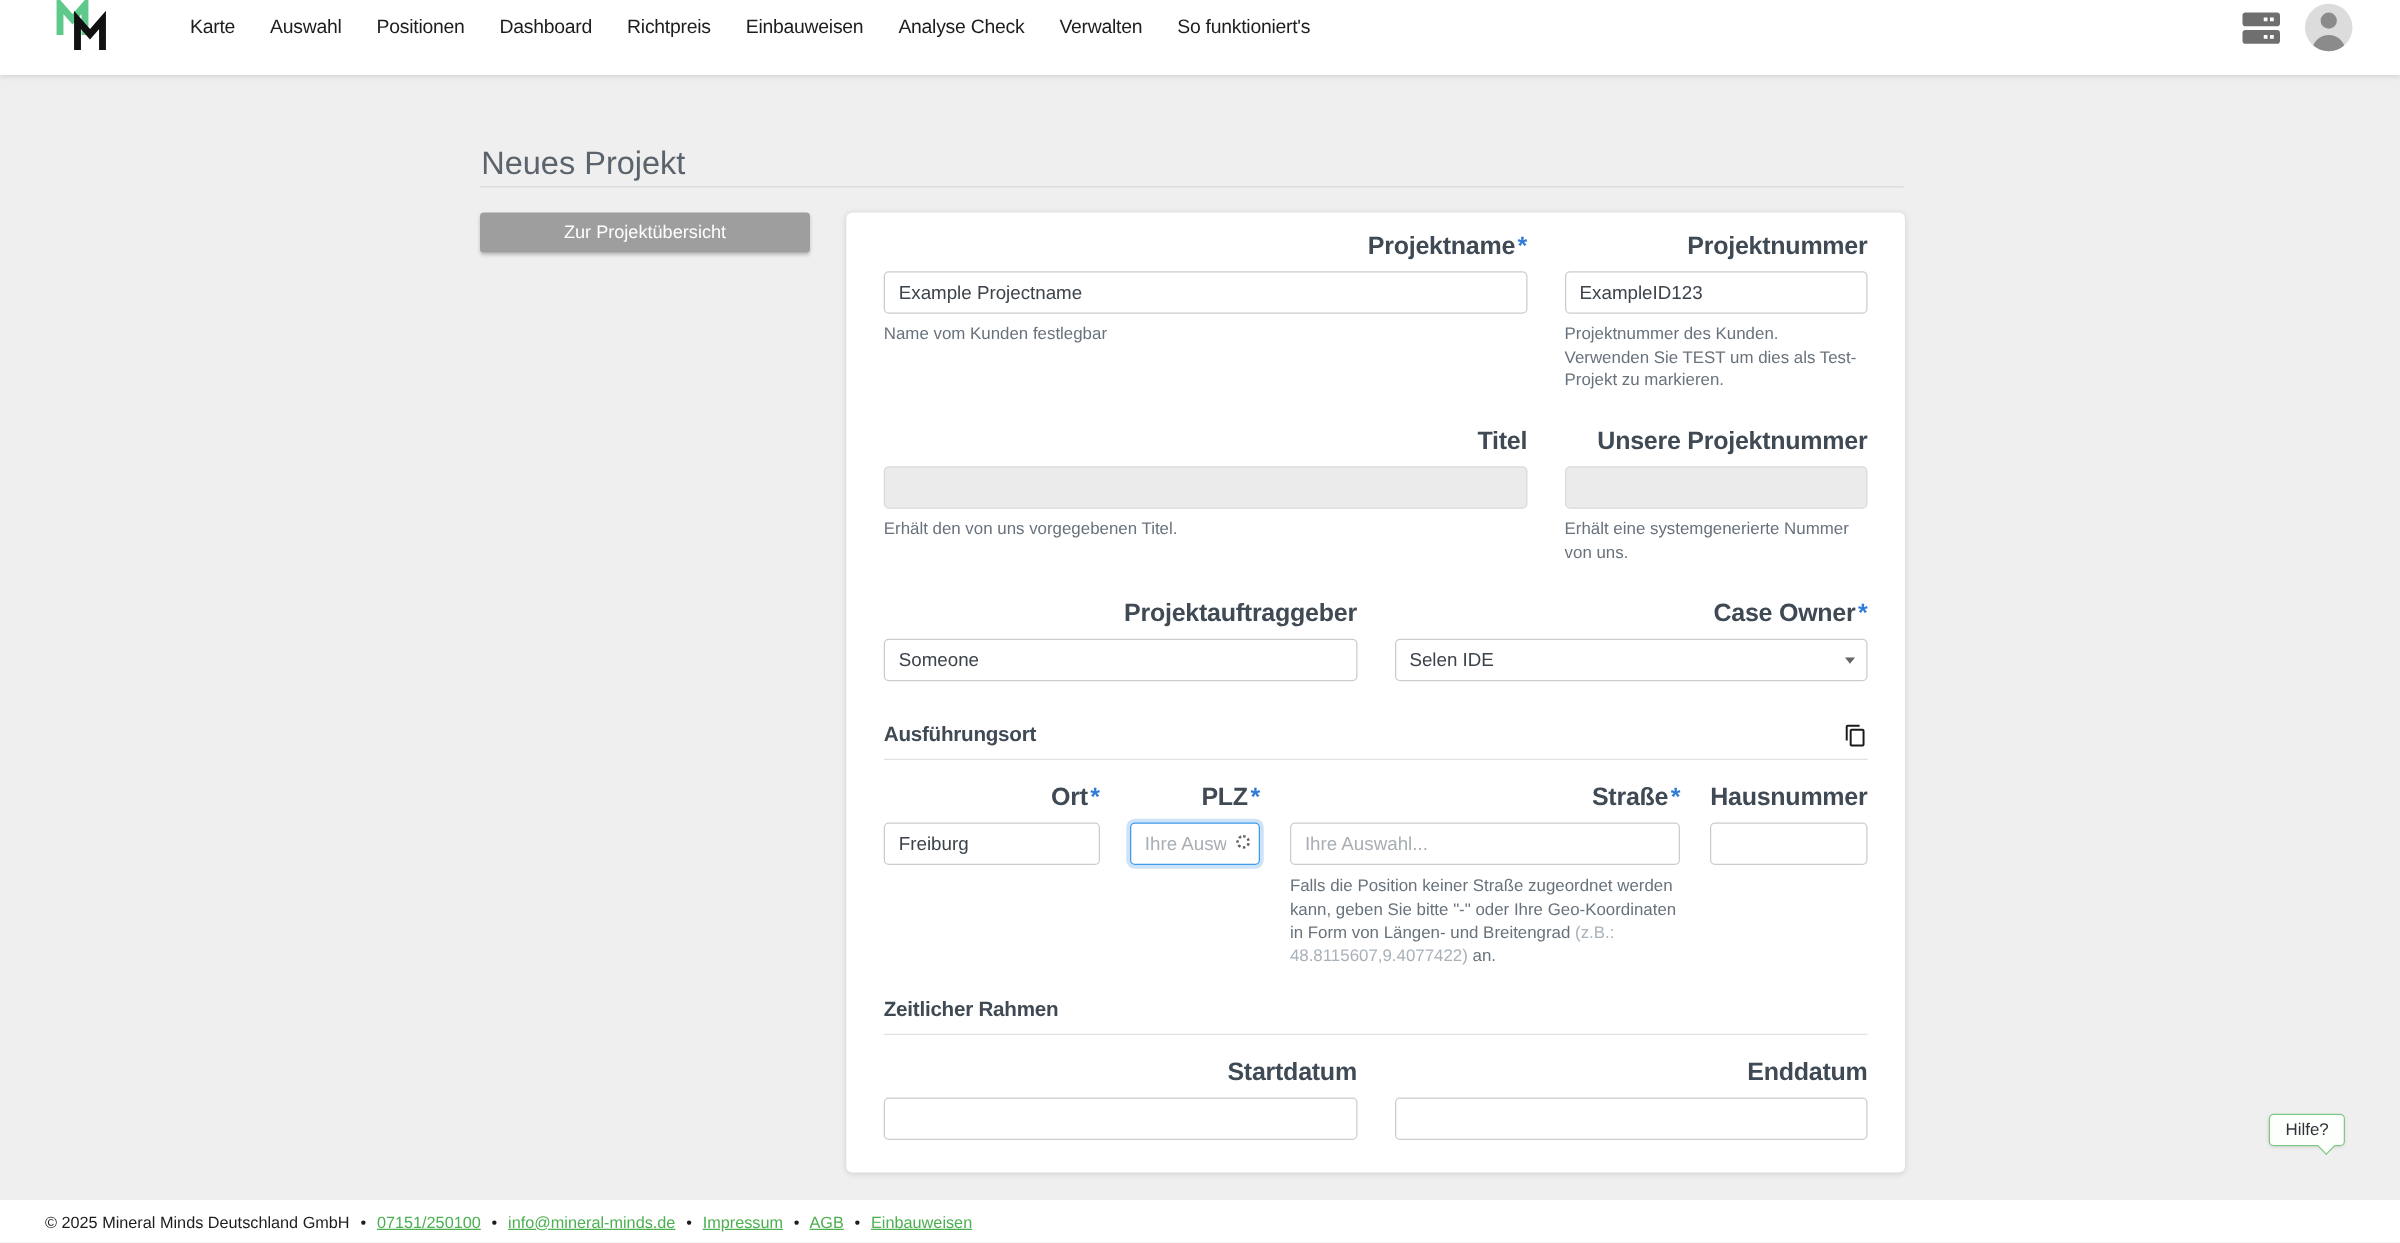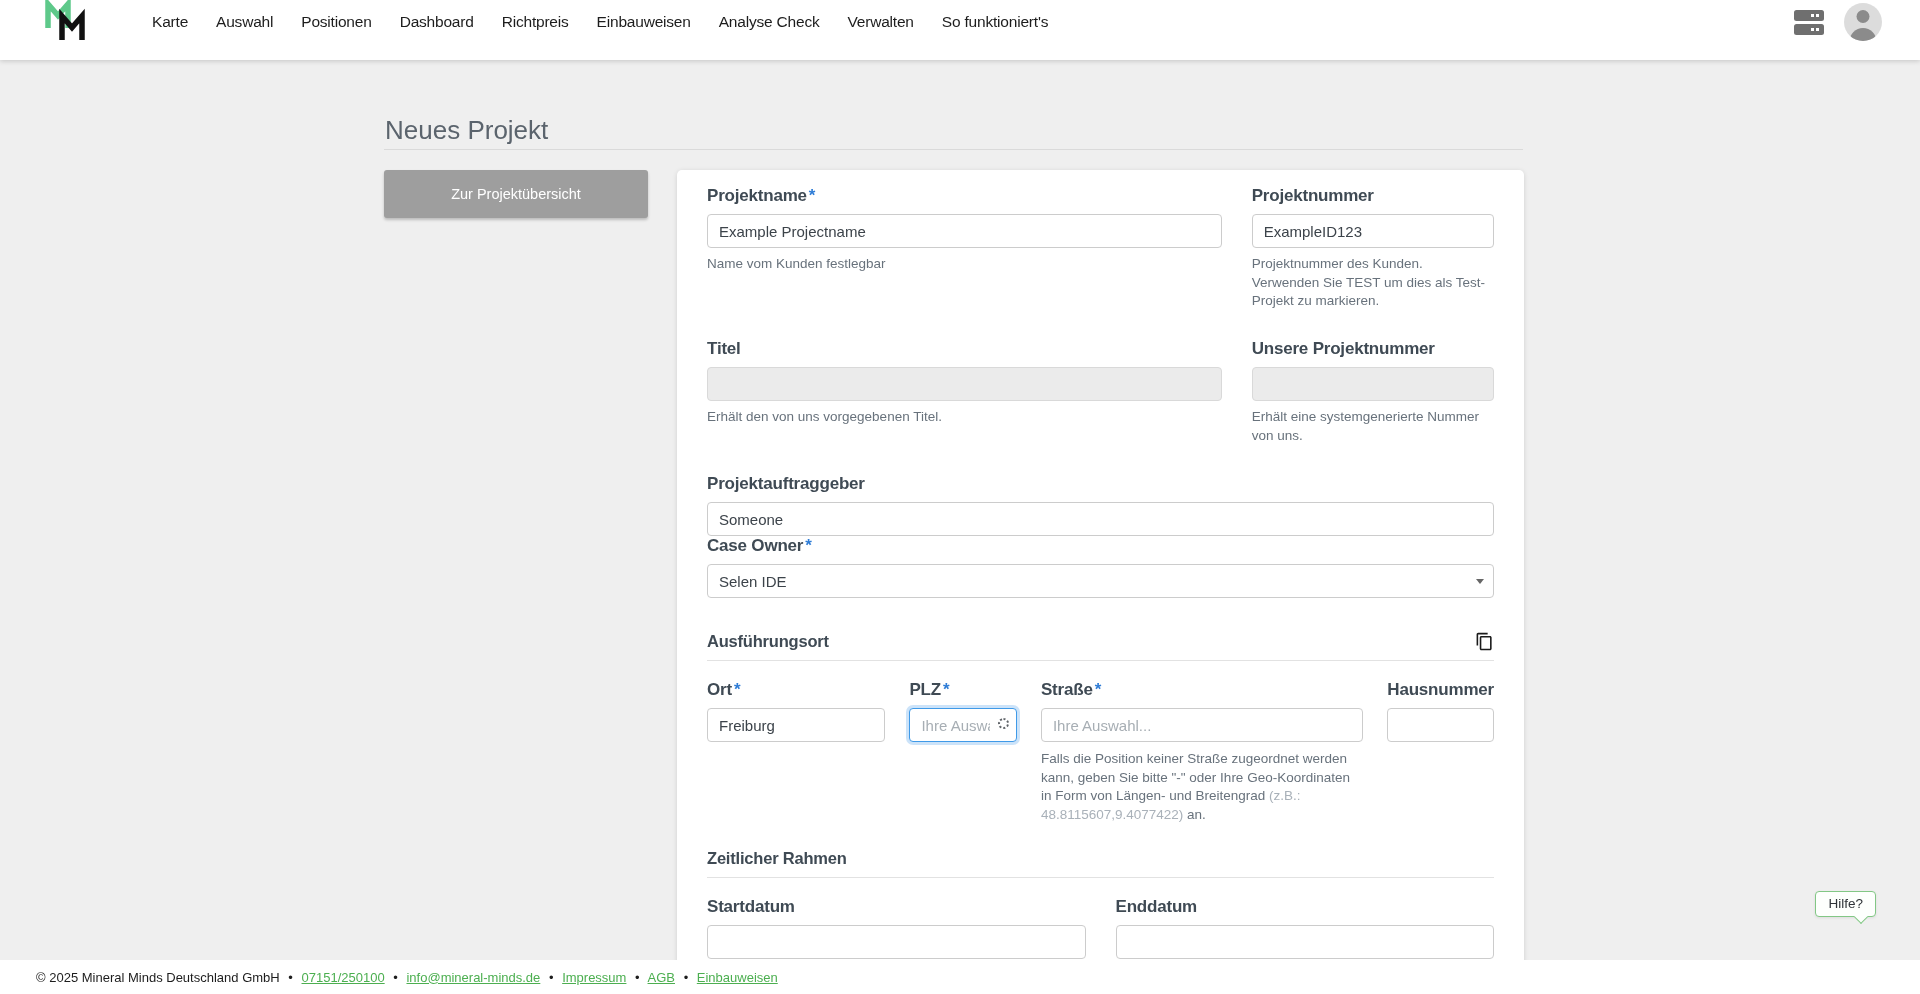--- a/index.html
+++ b/index.html
@@ -39,42 +39,42 @@
 
   
   .main { height: 900px; overflow: hidden; position: relative; }
   .container { width: 1139px; margin-left: 384px; padding-top: 57px; }
   .page-title { font-size: 26px; line-height: 1; font-weight: 500; color: #5b646d; margin: 0 0 6px 1px; }
   .title-rule { border: none; border-top: 1px solid #dadada; margin: 0 0 20px 0; }
 
   .content-row { display: flex; gap: 29px; align-items: flex-start; }
   .left-col { width: 264px; flex: none; }
   .back-btn {
-    width: 264px; height: 48px; background: #9e9e9e; color: #fff;
+    width: 264px; height: 32px; background: #9e9e9e; color: #fff;
     border: none; border-radius: 3px; font-size: 14.5px;
     font-family: inherit; cursor: pointer;
     box-shadow: 0 2px 3px rgba(0,0,0,.22);
   }
   .right-col { width: 847px; flex: none; }
 
   .card {
     background: #fff; border-radius: 5px;
     box-shadow: 0 1px 5px rgba(0,0,0,.13);
     padding: 16px 30px 26px;
   }
   .card2 { margin-top: 28px; height: 220px; padding-bottom: 0; }
 
   
   .grid-a { display: grid; grid-template-columns: 514fr 242fr; column-gap: 30px; margin-bottom: 28px; }
   .grid-b { display: grid; grid-template-columns: 514fr 242fr; column-gap: 30px; margin-bottom: 29px; }
-  .grid-c { display: grid; grid-template-columns: 1fr; column-gap: 30px; margin-bottom: 34px; }
+  .grid-c { display: grid; grid-template-columns: 1fr 1fr; column-gap: 30px; margin-bottom: 34px; }
   .grid-d { display: grid; grid-template-columns: 181fr 109fr 327fr 106fr; column-gap: 24px; row-gap: 8px; margin-bottom: 24px; }
   .grid-e { display: grid; grid-template-columns: 1fr 1fr; column-gap: 30px; }
 
-  .f-label { display: block; font-size: 17px; font-weight: 700; color: #3f4a54; margin-bottom: 8px; letter-spacing: -0.2px; }
+  .f-label { display: block; font-size: 20px; font-weight: 700; color: #3f4a54; margin-bottom: 8px; letter-spacing: -0.2px; text-align: right; }
   .req { color: #2e7cd6; font-weight: 700; margin-left: 2px; }
   .f-input {
     width: 100%; height: 34px; border: 1px solid #ccc; border-radius: 4px;
     padding: 16px 11px; font-size: 15px; font-family: inherit; color: #3c434a;
     background: #fff; outline: none;
   }
   .f-input::placeholder { color: #a7aeb4; }
   .f-input:disabled, .f-input.is-disabled { background: #ebebeb; border-color: #d9d9d9; }
   .f-input.is-focused { border-color: #3f9ae8; box-shadow: 0 0 0 3px rgba(73,156,234,.28); }
   .helper { margin-top: 7px; font-size: 13.5px; line-height: 1.38; color: #68727c; }

